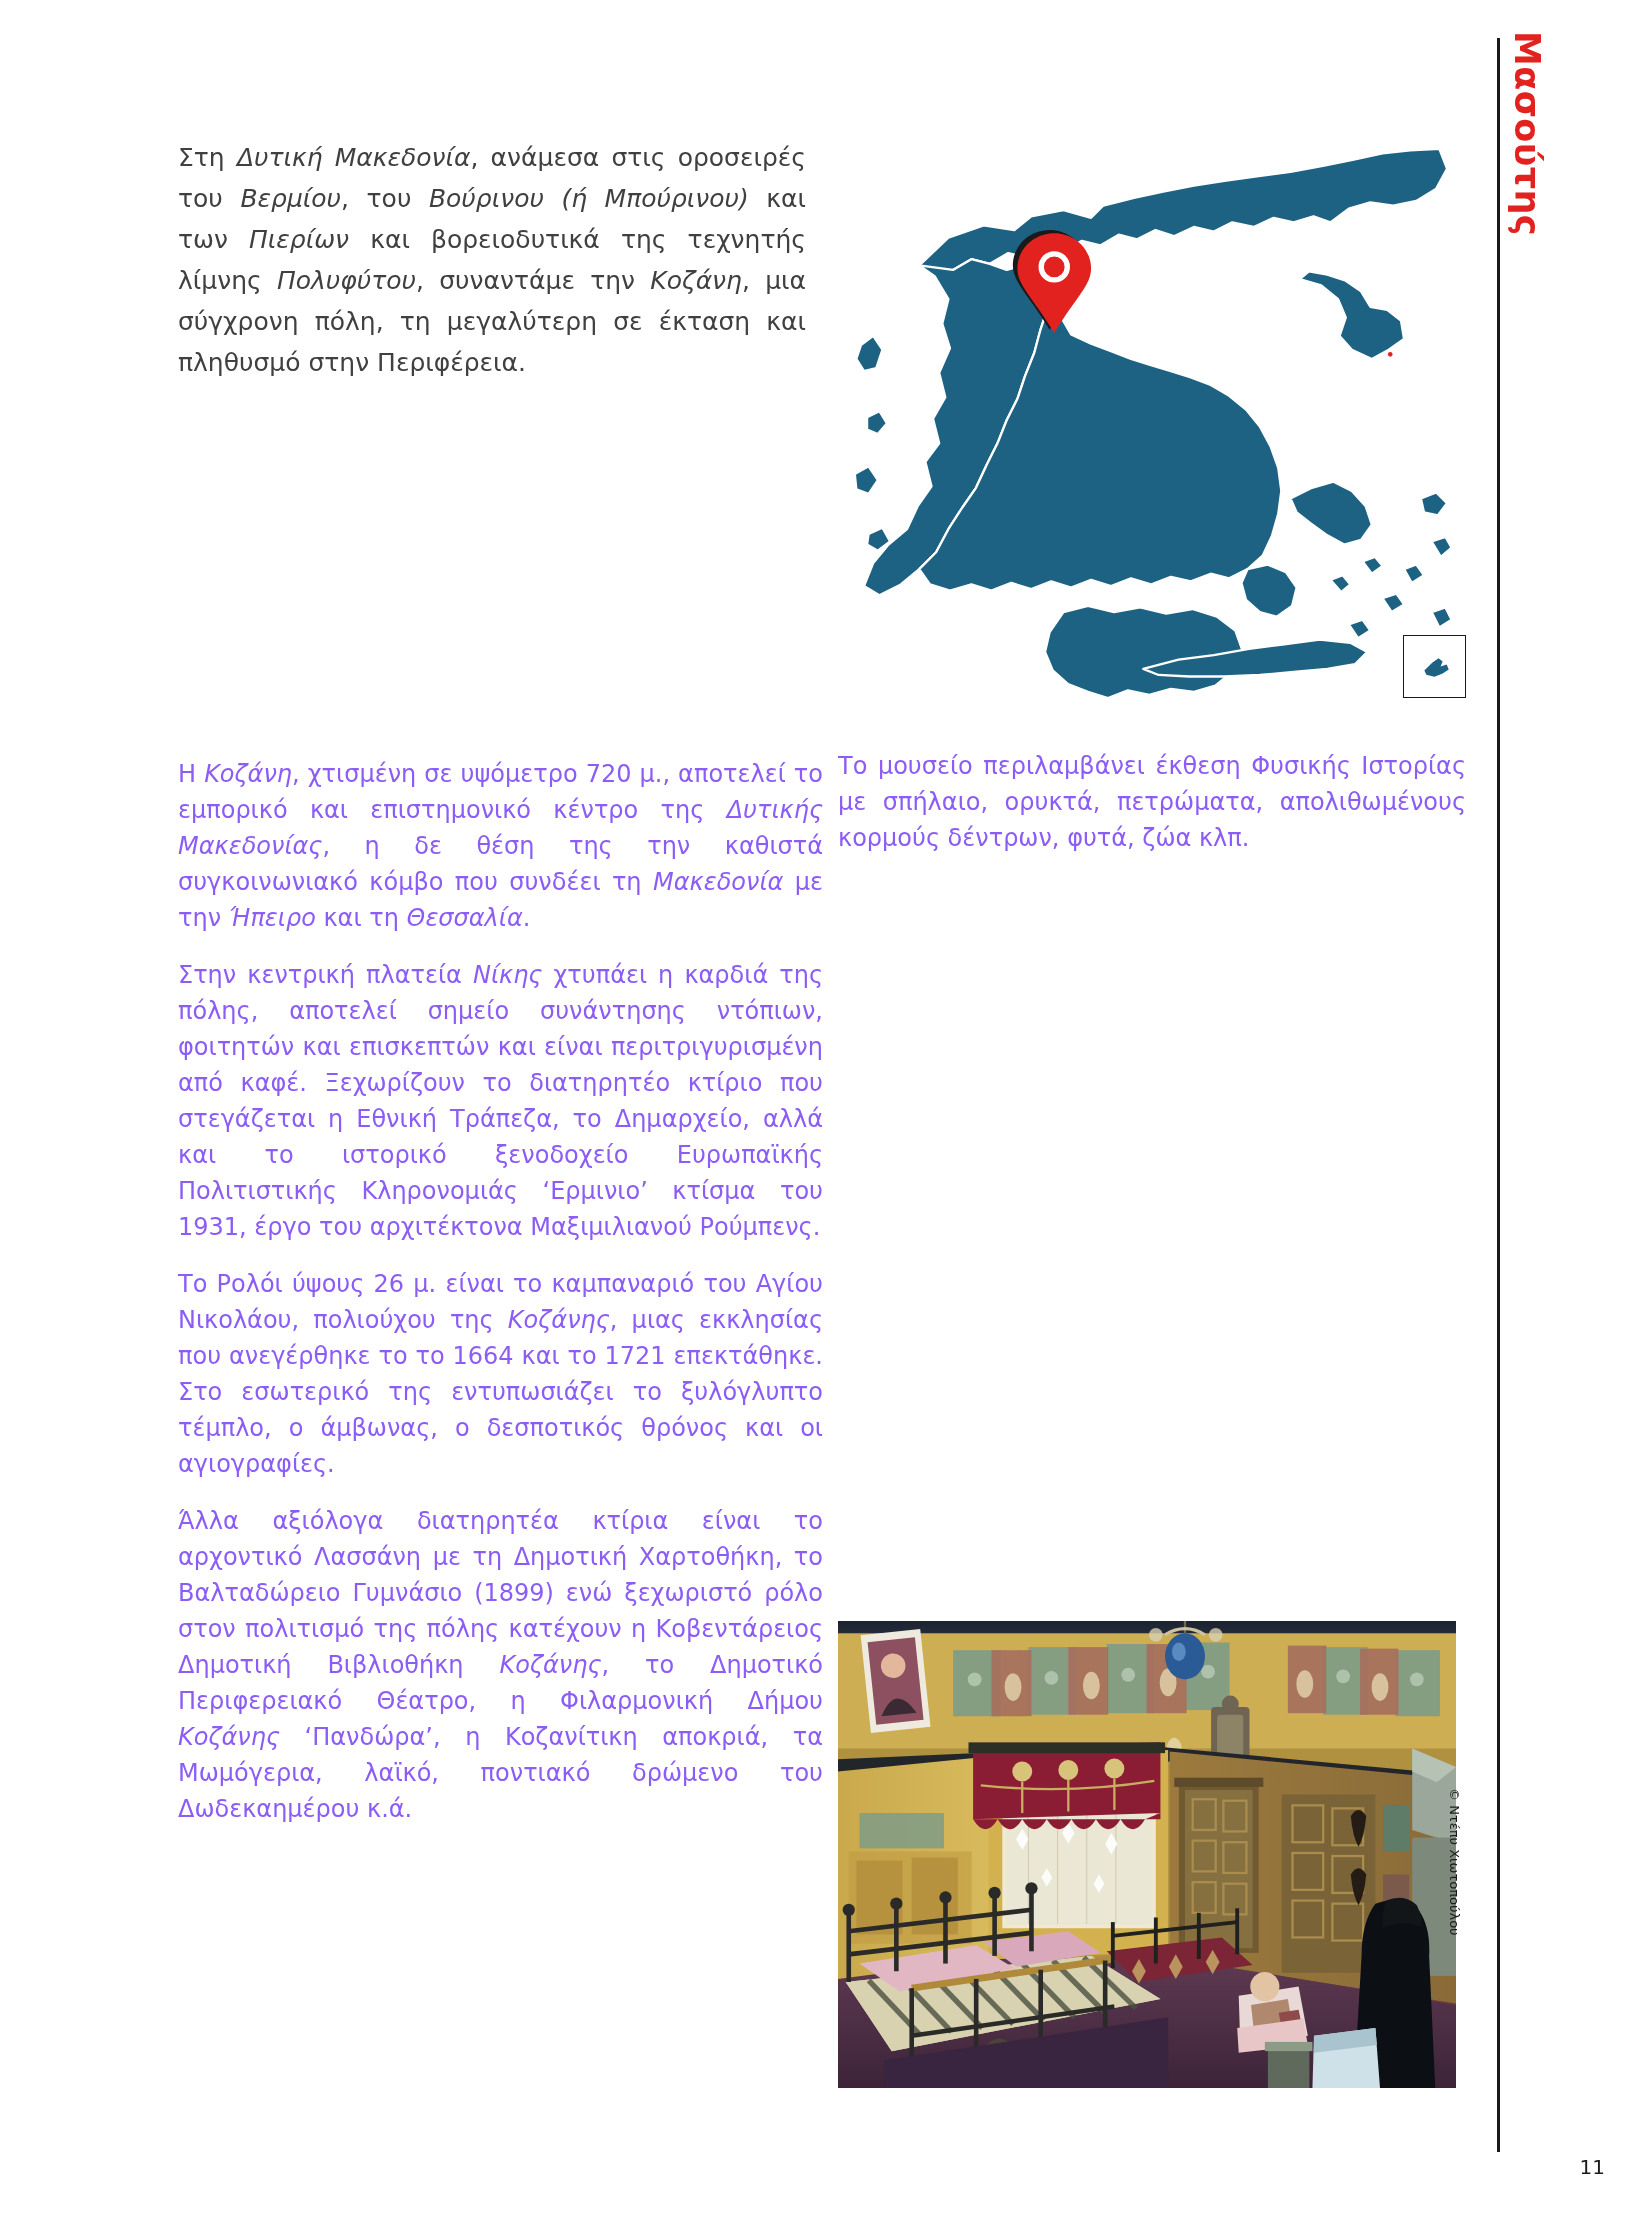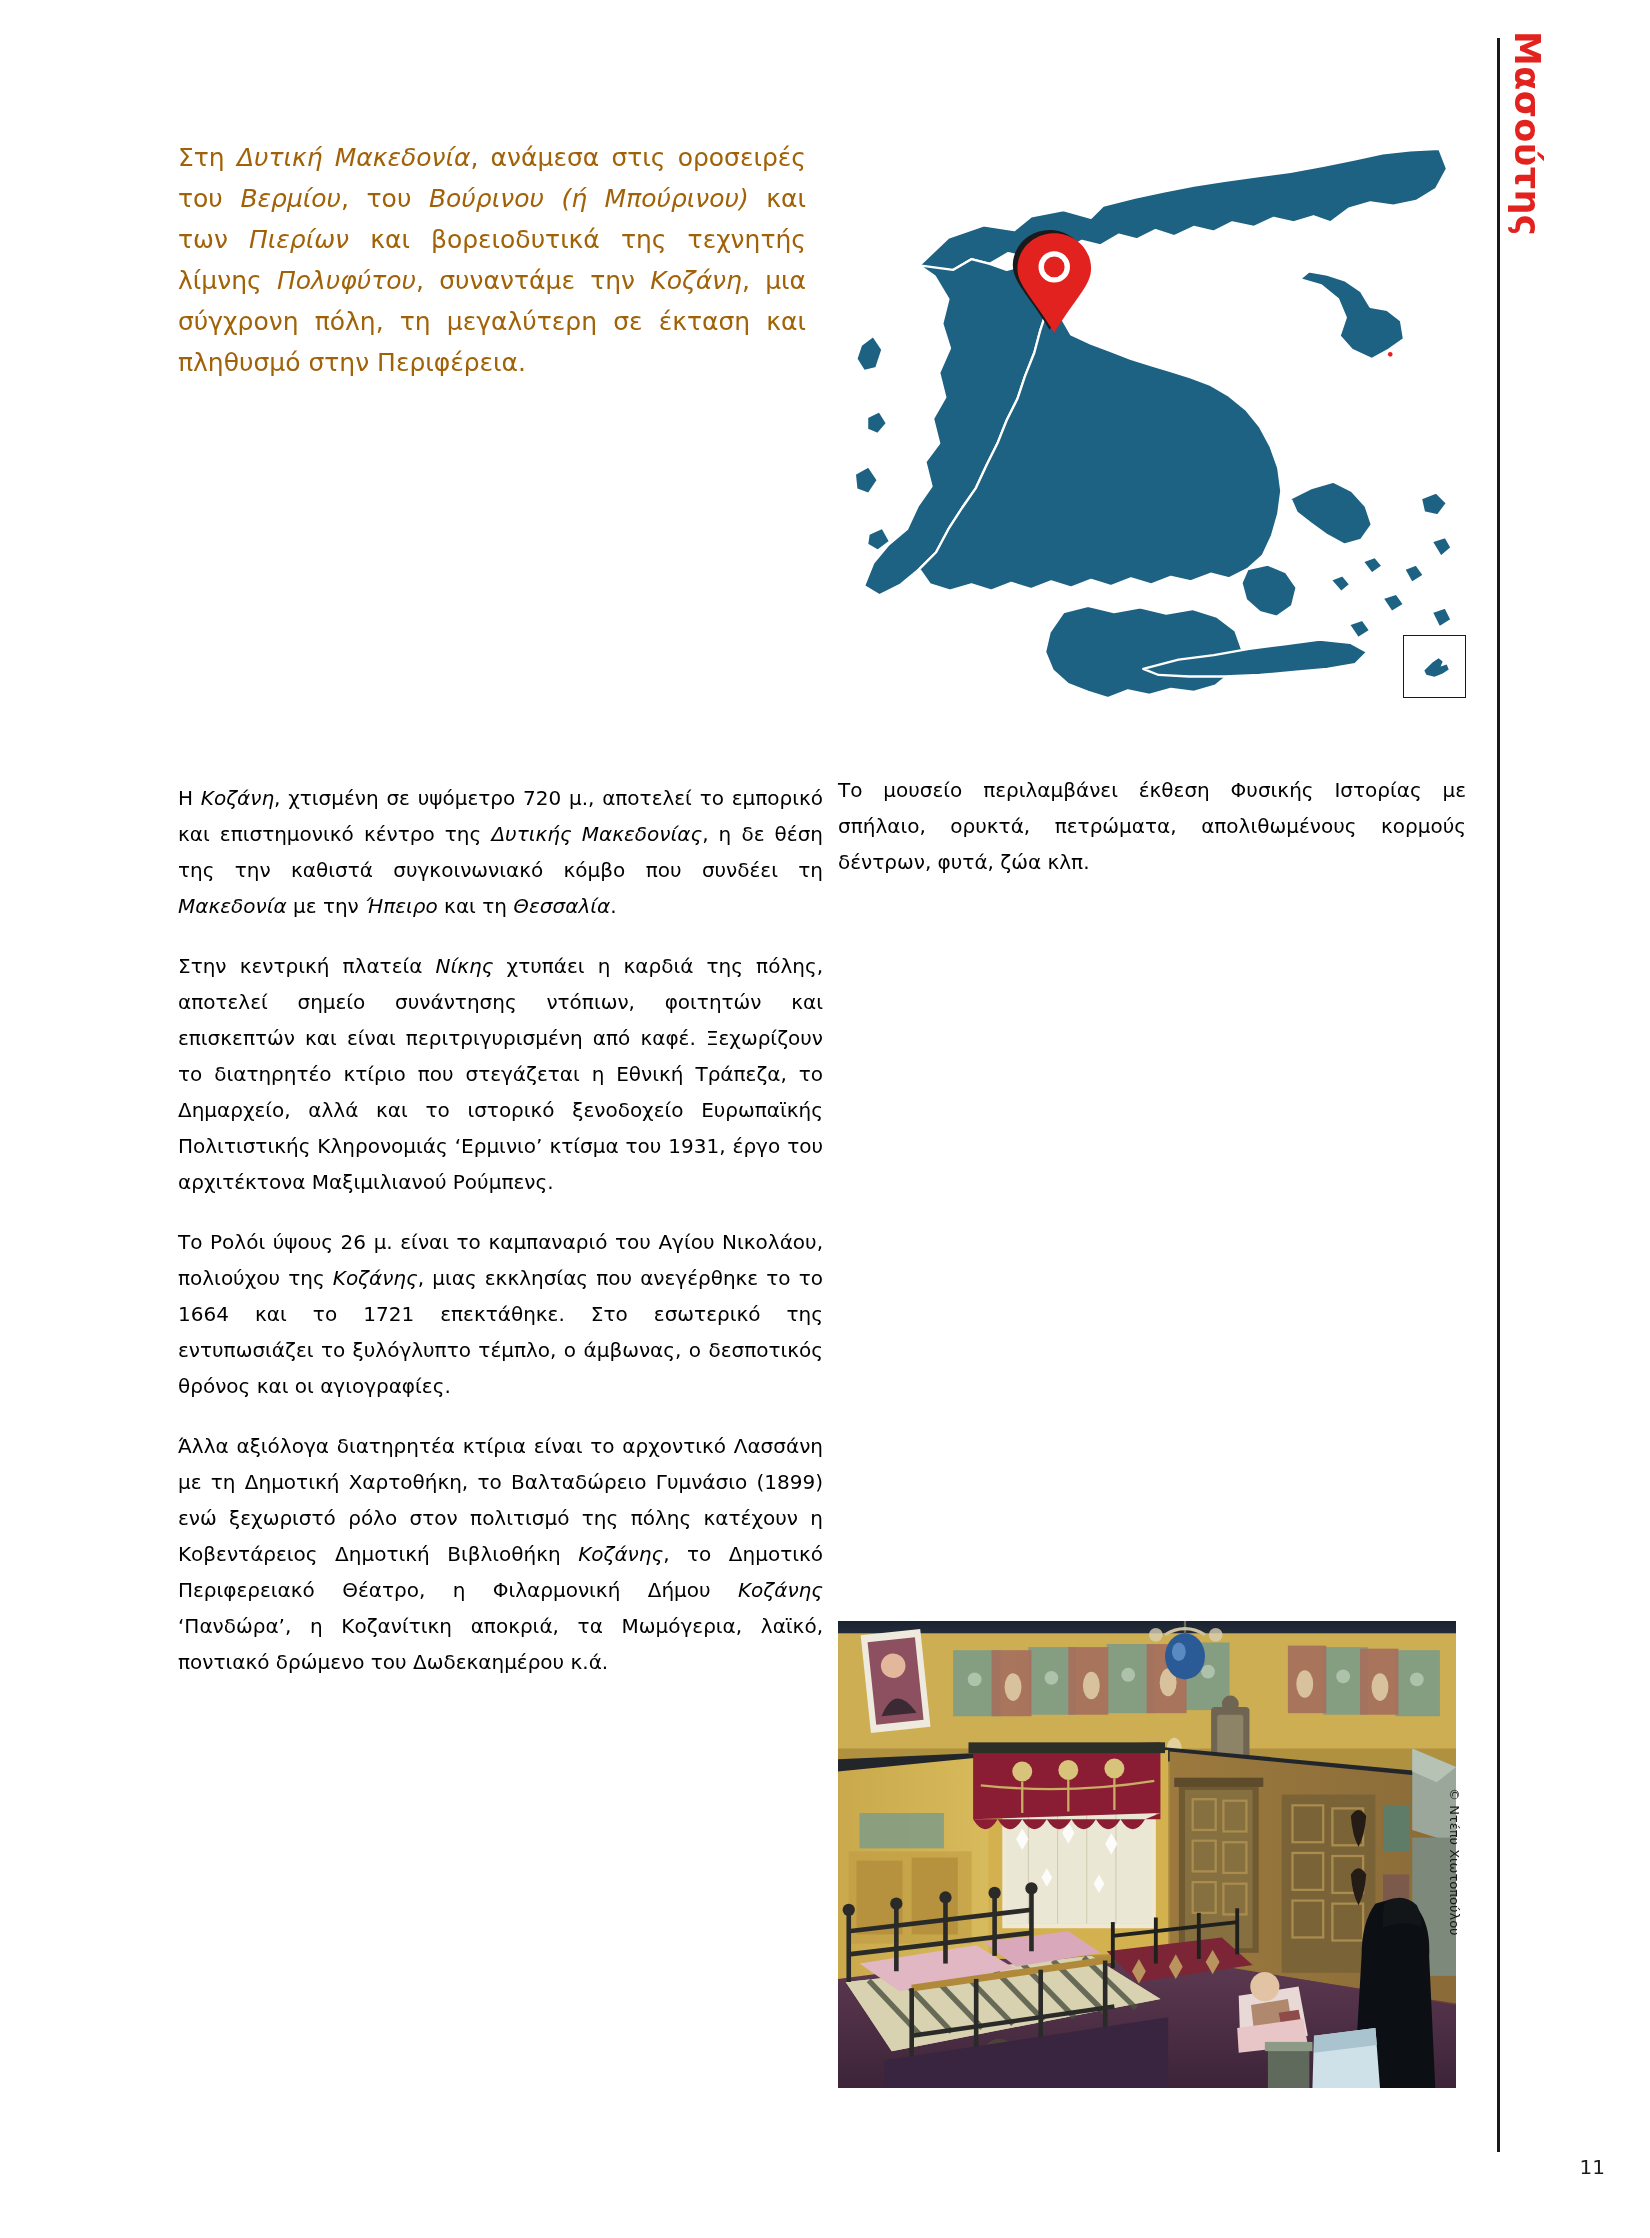--- a/index.html
+++ b/index.html
@@ -37,21 +37,21 @@
     position:absolute; right:45px; bottom:60px;
     font-size:20px; color:#1a1a1a;
     font-family:"DejaVu Sans", sans-serif;
     text-align:right;
   }
 
   
   .lead {
     position:absolute;
     left:178px; top:137px; width:628px;
-    color:#a16207;
+    color:#404040;
     font-size:25px;
     line-height:41px;
     text-align:justify;
     font-family:"DejaVu Sans", sans-serif;
   }
   .lead em { font-style:italic; }
 
   
   .map-wrap {
     position:absolute; left:833px; top:115px;
@@ -67,27 +67,26 @@
 
   
   .col-left {
     position:absolute; left:178px; top:756px; width:645px;
   }
   .col-right {
     position:absolute; left:838px; top:748px; width:628px;
   }
 
   .body-p {
-    color:#000000;
-    font-size:20px;
+    color:#8b5cf6;
+    font-size:24px;
     line-height:36px;
     text-align:justify;
     margin-bottom:21px;
     font-family:"DejaVu Sans", sans-serif;
-    margin-top:24px;
   }
   .body-p em { font-style:italic; }
   .body-p:last-child { margin-bottom:0; }
 
   .section-title {
     color:#141414;
     font-size:38px;
     line-height:48px;
     font-weight:bold;
     margin-bottom:23px;

